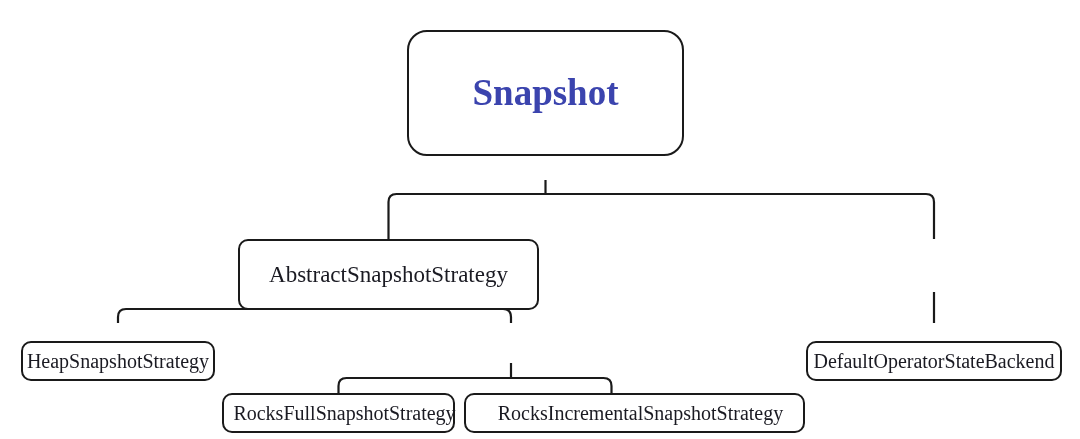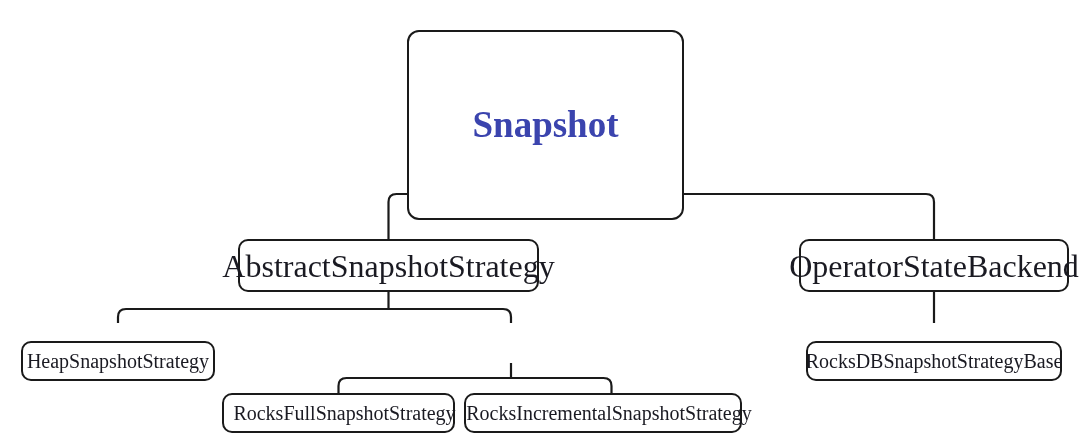--- a/index.html
+++ b/index.html
@@ -36,48 +36,48 @@
     background: var(--bg, #ffffff);
     color: var(--node-text, #1a1a22);
     display: flex;
     align-items: center;
     justify-content: center;
     text-align: center;
     white-space: nowrap;
     line-height: 1;
   }
   .node-root {
-    left: 407px; top: 30px; width: 277px; height: 190px;
-    border-radius: 12px;
+    left: 407px; top: 30px; width: 277px; height: 126px;
+    border-radius: 20px;
     border-width: 2.75px;
     color: var(--root-text, #3b44ae);
     font-weight: bold;
     font-size: 37px;
     flex-direction: column;
     line-height: 1.45;
   }
   .node-level2 {
-    font-size: 32px;
-    height: 53px;
+    font-size: 23px;
+    height: 71px;
     top: 239px;
     justify-content: center;
   }
   .node-abstract { left: 238px; width: 301px; }
   .node-operator { left: 799px; width: 270px; }
   .node-level3, .node-level4 {
     font-size: 20px;
     height: 40px;
   }
   .node-level3 { top: 323px; margin-top: 18px; }
   .node-level4 { top: 393px; padding-left: 12px; }
   .node-heap      { left: 21px;  width: 194px; }
   .node-rocksdb   { left: 358px; width: 306px; }
   .node-defaultop { left: 806px; width: 256px; }
   .node-rocksfull { left: 222px; width: 233px; }
-  .node-rocksincr { left: 464px; width: 278px; }
+  .node-rocksincr { left: 464px; width: 341px; }
 </style>
 </head>
 <body>
 
 <div class="canvas">
 
   <svg class="edges-svg" viewBox="0 0 1080 439" xmlns="http://www.w3.org/2000/svg">
     <path d="M545.5 180 L545.5 194"></path>
     <path d="M388.5 239 L388.5 202 Q388.5 194 396.5 194 L926 194 Q934 194 934 202 L934 239"></path>
     <path d="M388.5 292 L388.5 309"></path>
@@ -88,31 +88,28 @@
   </svg>
 
   <div class="node node-root">
     <span>Snapshot</span>
   </div>
 
   <div class="node node-level2 node-abstract">
     <span>AbstractSnapshotStrategy</span>
   </div>
 
-  <div class="node node-level2 node-operator">
-    <span>OperatorStateBackend</span>
-  </div>
 
   <div class="node node-level3 node-heap">
     <span>HeapSnapshotStrategy</span>
   </div>
 
 
   <div class="node node-level3 node-defaultop">
-    <span>RocksDBSnapshotStrategyBase</span>
+    <span>DefaultOperatorStateBackend</span>
   </div>
 
   <div class="node node-level4 node-rocksfull">
     <span>RocksFullSnapshotStrategy</span>
   </div>
 
   <div class="node node-level4 node-rocksincr">
     <span>RocksIncrementalSnapshotStrategy</span>
   </div>
 

